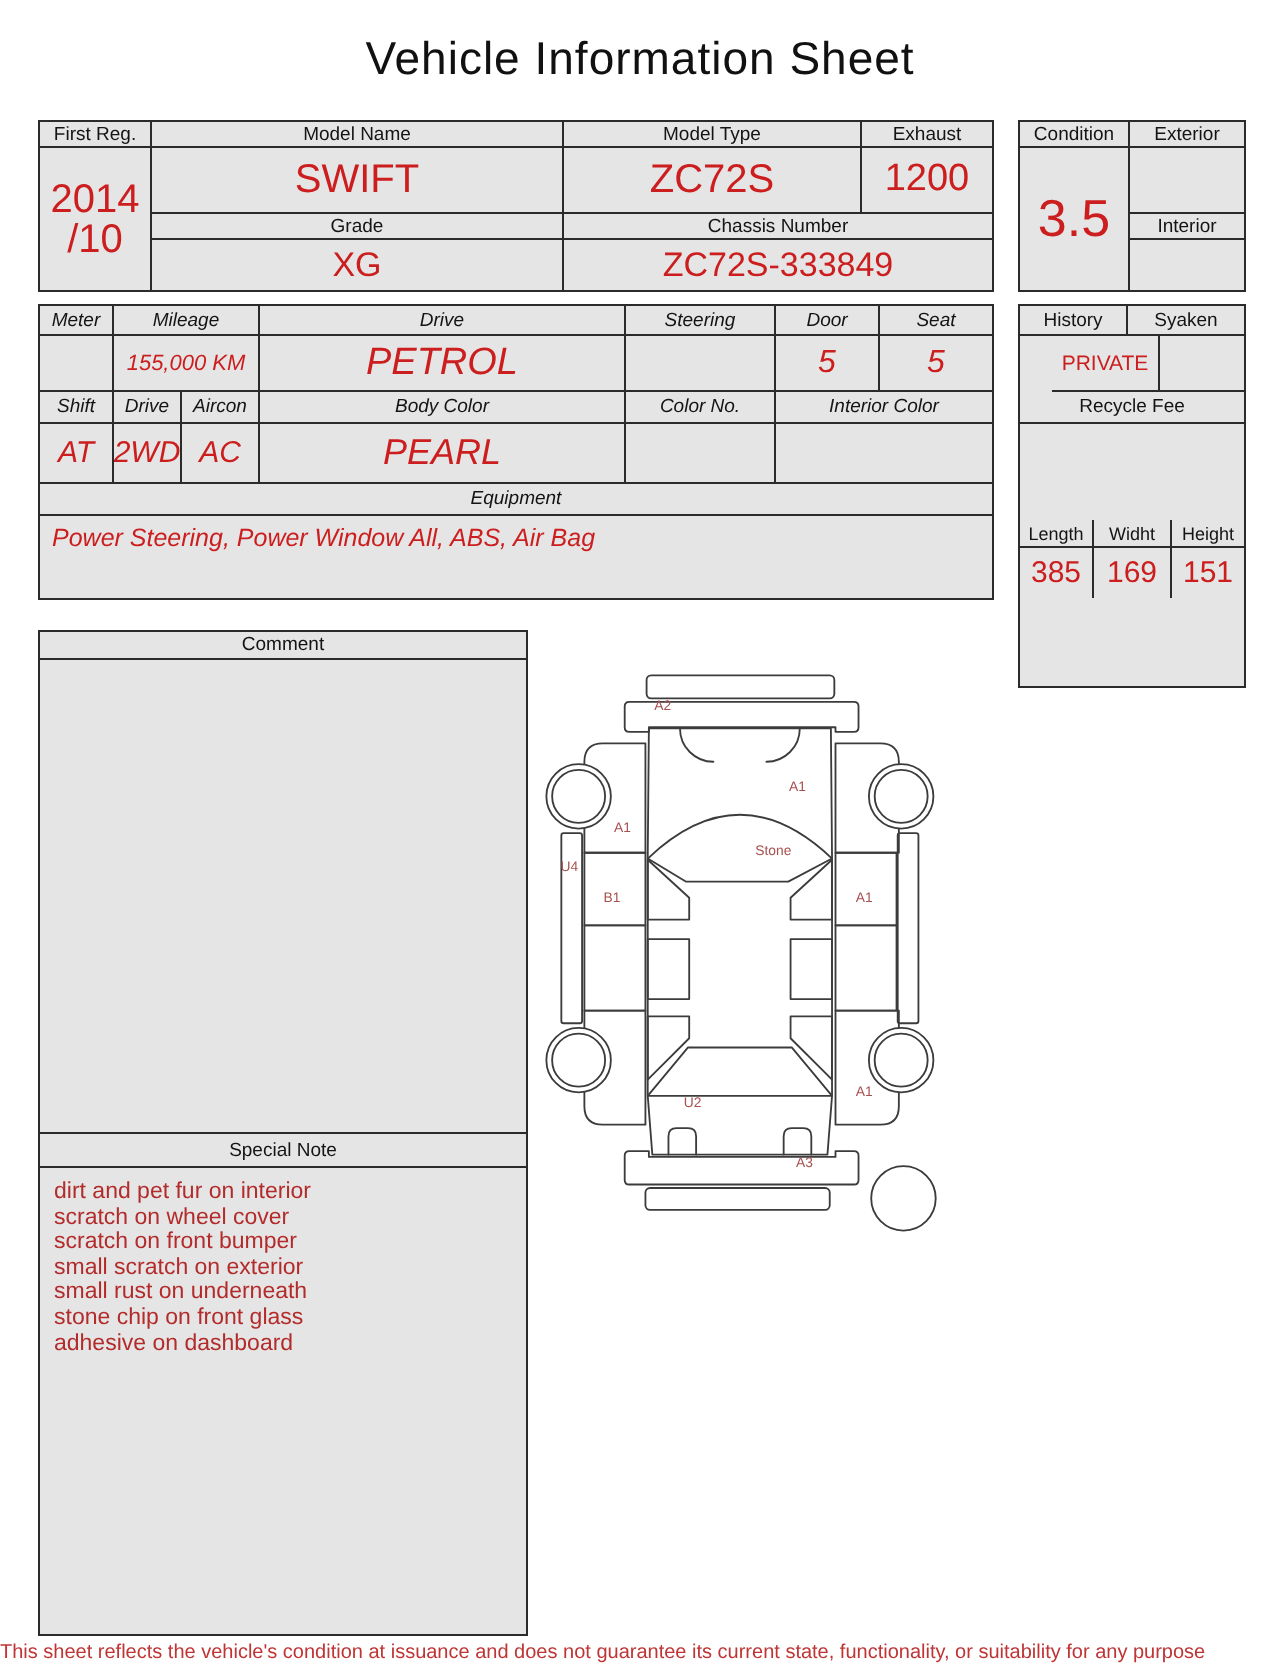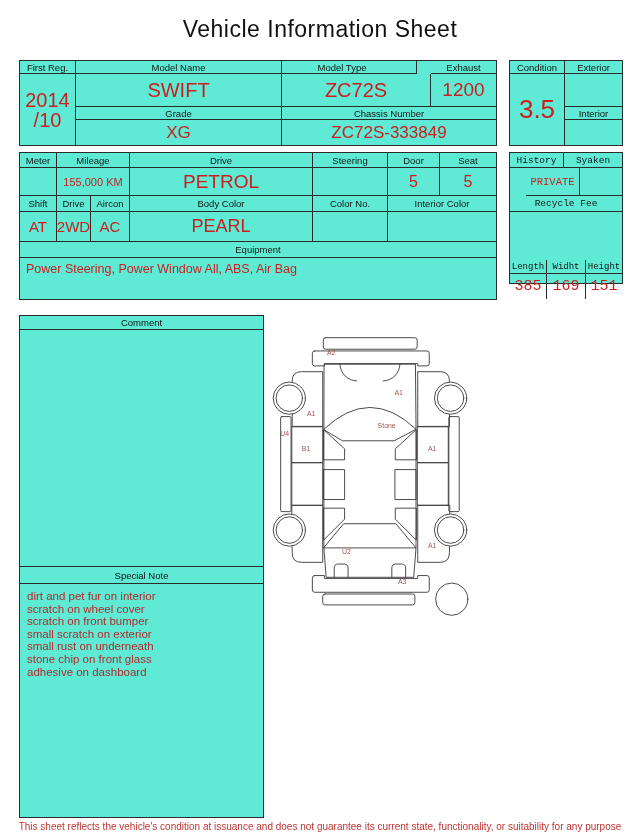--- a/index.html
+++ b/index.html
@@ -1,43 +1,43 @@
 <!DOCTYPE html>
 <html><head>
 <meta charset="utf-8">
 <style>
   html,body{margin:0;padding:0;background:#fff;}
   .sheet{position:relative;width:640px;height:835px;background:#fff;overflow:hidden;
          font-family:"Liberation Sans","DejaVu Sans",sans-serif;}
   .title{position:absolute;top:16px;left:0;width:100%;text-align:center;
          font-size:23px;font-weight:500;color:#111;letter-spacing:.5px;}
-  .box{position:absolute;border:1px solid #2b2b2b;background:#5eead4;box-sizing:border-box;}
+  .box{position:absolute;border:1px solid #2b2b2b;background:#e5e5e5;box-sizing:border-box;}
   .c{position:absolute;display:flex;align-items:center;justify-content:center;
      box-sizing:border-box;overflow:hidden;}
   .bR{border-right:1px solid #2b2b2b;}
   .bB{border-bottom:1px solid #2b2b2b;}
   .hd{font-size:9.5px;color:#141414;}
   .rv{color:#cc1e1e;}
   .left{justify-content:flex-start;align-items:flex-start;}
   .note-line{font-size:11.5px;line-height:12.6px;color:#b32b2b;}
-  .disclaimer{position:absolute;top:821px;left:0;width:100%;text-align:center;
+  .disclaimer{position:absolute;top:821px;left:0;width:100%;
               font-size:10px;color:#bf3434;}
   svg text{font-family:"Liberation Sans","DejaVu Sans",sans-serif;font-size:12px;fill:#a85050;}
 </style>
 </head>
 <body>
 
 <div class="sheet">
 
   <div class="title">Vehicle Information Sheet</div>
 
   <div class="box" style="left:19px;top:60px;width:478px;height:86px;">
     <div class="c hd bR bB" style="left:0;top:0;width:56px;height:13px;">First Reg.</div>
     <div class="c hd bR bB" style="left:56px;top:0;width:206px;height:13px;">Model Name</div>
-    <div class="c hd bR bB" style="left:248px;top:0;width:149px;height:13px;text-align:right;">Model Type</div>
+    <div class="c hd bR bB" style="left:262px;top:0;width:149px;height:13px;text-align:right;">Model Type</div>
     <div class="c hd bB" style="left:411px;top:0;width:65px;height:13px;">Exhaust</div>
     <div class="c rv bR" style="left:0;top:13px;width:56px;height:71px;flex-direction:column;font-size:20px;line-height:20px;align-items:center;">
       <span>2014</span>
       <span>/10</span>
     </div>
     <div class="c rv bR bB" style="left:56px;top:13px;width:206px;height:33px;font-size:20px;">SWIFT</div>
     <div class="c rv bR bB" style="left:262px;top:13px;width:149px;height:33px;font-size:20px;">ZC72S</div>
     <div class="c rv bB" style="left:411px;top:13px;width:65px;height:33px;font-size:19px;">1200</div>
     <div class="c hd bR bB" style="left:56px;top:46px;width:206px;height:13px;">Grade</div>
     <div class="c hd bB" style="left:262px;top:46px;width:214px;height:13px;">Chassis Number</div>
@@ -47,21 +47,21 @@
 
   <div class="box" style="left:509px;top:60px;width:114px;height:86px;">
     <div class="c hd bR bB" style="left:0;top:0;width:55px;height:13px;">Condition</div>
     <div class="c hd bB" style="left:55px;top:0;width:57px;height:13px;">Exterior</div>
     <div class="c rv bR" style="left:0;top:13px;width:55px;height:71px;font-size:26px;">3.5</div>
     <div class="c rv bB" style="left:55px;top:13px;width:57px;height:33px;font-size:12px;"></div>
     <div class="c hd bB" style="left:55px;top:46px;width:57px;height:13px;">Interior</div>
     <div class="c rv" style="left:55px;top:59px;width:57px;height:25px;font-size:12px;"></div>
   </div>
 
-  <div class="box" style="left:19px;top:152px;width:478px;height:148px;">
+  <div class="box" style="left:19px;top:152px;width:478px;height:148px;font-style:italic;">
     <div class="c hd bR bB" style="left:0;top:0;width:37px;height:15px;">Meter</div>
     <div class="c hd bR bB" style="left:37px;top:0;width:73px;height:15px;">Mileage</div>
     <div class="c hd bR bB" style="left:110px;top:0;width:183px;height:15px;">Drive</div>
     <div class="c hd bR bB" style="left:293px;top:0;width:75px;height:15px;">Steering</div>
     <div class="c hd bR bB" style="left:368px;top:0;width:52px;height:15px;">Door</div>
     <div class="c hd bB" style="left:420px;top:0;width:56px;height:15px;">Seat</div>
 
     <div class="c rv bR bB" style="left:0;top:15px;width:37px;height:28px;"></div>
     <div class="c rv bR bB" style="left:37px;top:15px;width:73px;height:28px;font-size:11px;">155,000 KM</div>
     <div class="c rv bR bB" style="left:110px;top:15px;width:183px;height:28px;font-size:19px;">PETROL</div>
@@ -80,21 +80,21 @@
     <div class="c rv bR bB" style="left:37px;top:59px;width:34px;height:30px;font-size:15px;">2WD</div>
     <div class="c rv bR bB" style="left:71px;top:59px;width:39px;height:30px;font-size:15px;">AC</div>
     <div class="c rv bR bB" style="left:110px;top:59px;width:183px;height:30px;font-size:18px;">PEARL</div>
     <div class="c rv bR bB" style="left:293px;top:59px;width:75px;height:30px;"></div>
     <div class="c rv bB" style="left:368px;top:59px;width:108px;height:30px;"></div>
 
     <div class="c hd bB" style="left:0;top:89px;width:476px;height:16px;">Equipment</div>
     <div class="c rv left" style="left:0;top:105px;width:476px;height:41px;font-size:12.5px;padding:4px 0 0 6px;">Power Steering, Power Window  All, ABS, Air Bag</div>
   </div>
 
-  <div class="box" style="left:509px;top:152px;width:114px;height:132px;font-family:Liberation Mono, monospace;">
+  <div class="box" style="left:509px;top:152px;width:114px;height:192px;">
     <div class="c hd bR bB" style="left:0;top:0;width:54px;height:15px;">History</div>
     <div class="c hd bB" style="left:54px;top:0;width:58px;height:15px;">Syaken</div>
     <div class="c rv bR bB" style="left:16px;top:15px;width:54px;height:28px;font-size:10.5px;">PRIVATE</div>
     <div class="c rv bB" style="left:54px;top:15px;width:58px;height:28px;"></div>
     <div class="c hd bB" style="left:0;top:43px;width:112px;height:16px;">Recycle Fee</div>
     <div class="c hd bR bB" style="left:0;top:107px;width:37px;height:14px;font-size:9px;">Length</div>
     <div class="c hd bR bB" style="left:37px;top:107px;width:39px;height:14px;font-size:9px;">Widht</div>
     <div class="c hd bB" style="left:76px;top:107px;width:36px;height:14px;font-size:9px;">Height</div>
     <div class="c rv bR" style="left:0;top:121px;width:37px;height:25px;font-size:15px;">385</div>
     <div class="c rv bR" style="left:37px;top:121px;width:39px;height:25px;font-size:15px;">169</div>

